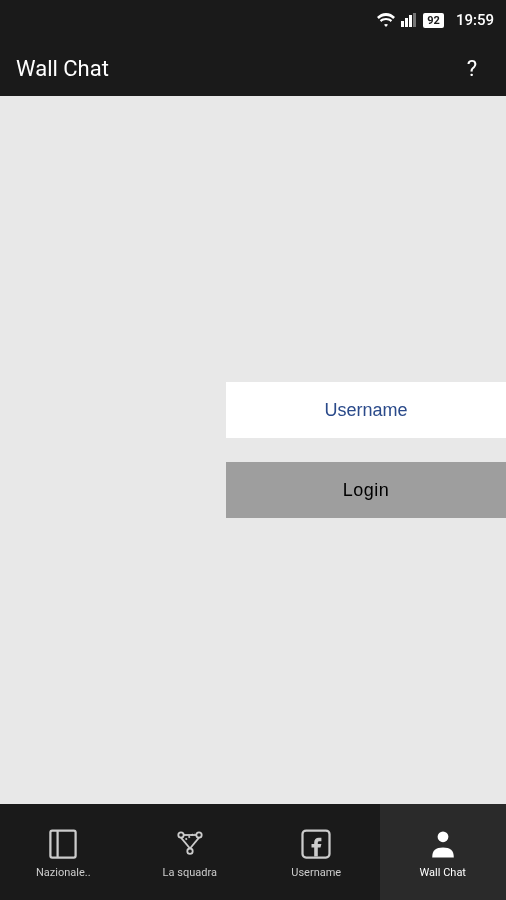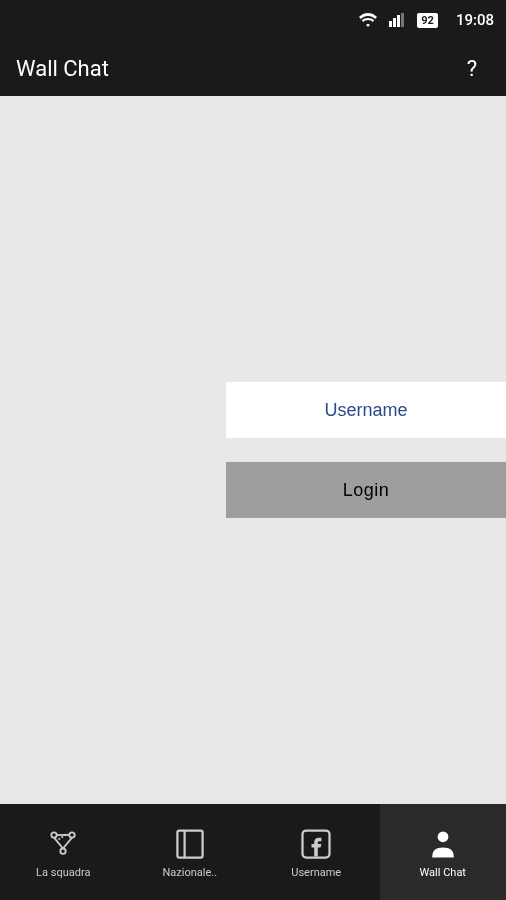--- a/index.html
+++ b/index.html
@@ -25,21 +25,21 @@
       display: flex;
       align-items: center;
       justify-content: flex-end;
       padding: 0 12px;
       gap: 6px;
     }
 
     .status-icons {
       display: flex;
       align-items: center;
-      gap: 12px;
+      gap: 6px;
     }
 
     .status-time {
       color: white;
       font-size: 15px;
       font-weight: 500;
       margin-left: 6px;
     }
 
     .battery-icon {
@@ -204,21 +204,21 @@
 
     <svg width="16" height="14" viewBox="0 0 16 14" fill="white">
       <rect x="0" y="8" width="3" height="6"></rect>
       <rect x="4" y="5" width="3" height="9"></rect>
       <rect x="8" y="2" width="3" height="12"></rect>
       <rect x="12" y="0" width="3" height="14" opacity="0.4"></rect>
     </svg>
 
     <span class="battery-icon">92</span>
 
-    <span class="status-time">19:08</span>
+    <span class="status-time">19:59</span>
   </div>
 </div>
 
 <div class="app-bar">
   <span class="app-title">Wall Chat</span>
   <div class="help-btn">?</div>
 </div>
 
 <div class="main-content">
   <div class="login-form">
@@ -226,44 +226,44 @@
     <div class="input-field">
       <input type="text" placeholder="Username" style="">
     </div>
 
 
     <button class="login-btn">Login</button>
   </div>
 </div>
 
 <div class="bottom-nav">
+
+  <div class="nav-item">
+    <svg class="nav-svg" viewBox="0 0 40 40" fill="none" stroke="#cccccc" stroke-width="2.5">
+      <rect x="6" y="5" width="28" height="30" rx="2"></rect>
+      <line x1="14" y1="5" x2="14" y2="35"></line>
+    </svg>
+    <span class="nav-label">Nazionale..</span>
+  </div>
 
   <div class="nav-item">
     <svg class="nav-svg" viewBox="0 0 40 40" fill="none" stroke="#cccccc" stroke-width="2">
       <circle cx="10" cy="10" r="3"></circle>
       <circle cx="30" cy="10" r="3"></circle>
       <circle cx="20" cy="28" r="3"></circle>
       <line x1="13" y1="10" x2="27" y2="10"></line>
       <line x1="10" y1="13" x2="20" y2="25"></line>
       <line x1="30" y1="13" x2="20" y2="25"></line>
       <line x1="15" y1="15" x2="25" y2="8" stroke-dasharray="2,2"></line>
     </svg>
     <span class="nav-label">La squadra</span>
   </div>
 
   <div class="nav-item">
     <svg class="nav-svg" viewBox="0 0 40 40" fill="none" stroke="#cccccc" stroke-width="2.5">
-      <rect x="6" y="5" width="28" height="30" rx="2"></rect>
-      <line x1="14" y1="5" x2="14" y2="35"></line>
-    </svg>
-    <span class="nav-label">Nazionale..</span>
-  </div>
-
-  <div class="nav-item">
-    <svg class="nav-svg" viewBox="0 0 40 40" fill="none" stroke="#cccccc" stroke-width="2.5">
       <rect x="5" y="5" width="30" height="30" rx="4"></rect>
       <path d="M22 20h4l-1 4h-3v10h-4V24h-3v-4h3v-2c0-3 2-5 5-5h3v4h-2c-1 0-2 .5-2 1.5V20z" fill="#cccccc" stroke="none"></path>
     </svg>
     <span class="nav-label">Username</span>
   </div>
 
 
   <div class="nav-item active">
     <svg class="nav-svg" viewBox="0 0 40 40" fill="none" stroke="white" stroke-width="2.5">
       <circle cx="20" cy="12" r="6" fill="white" stroke="none"></circle>

